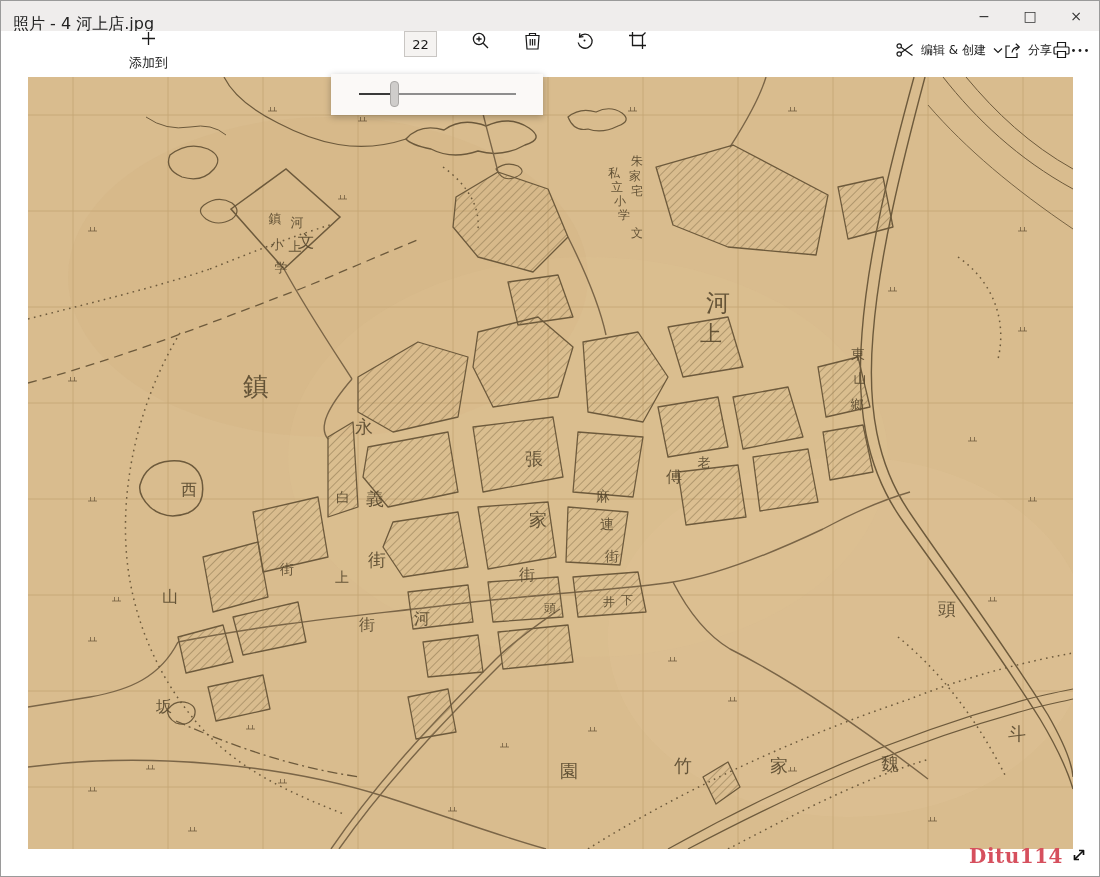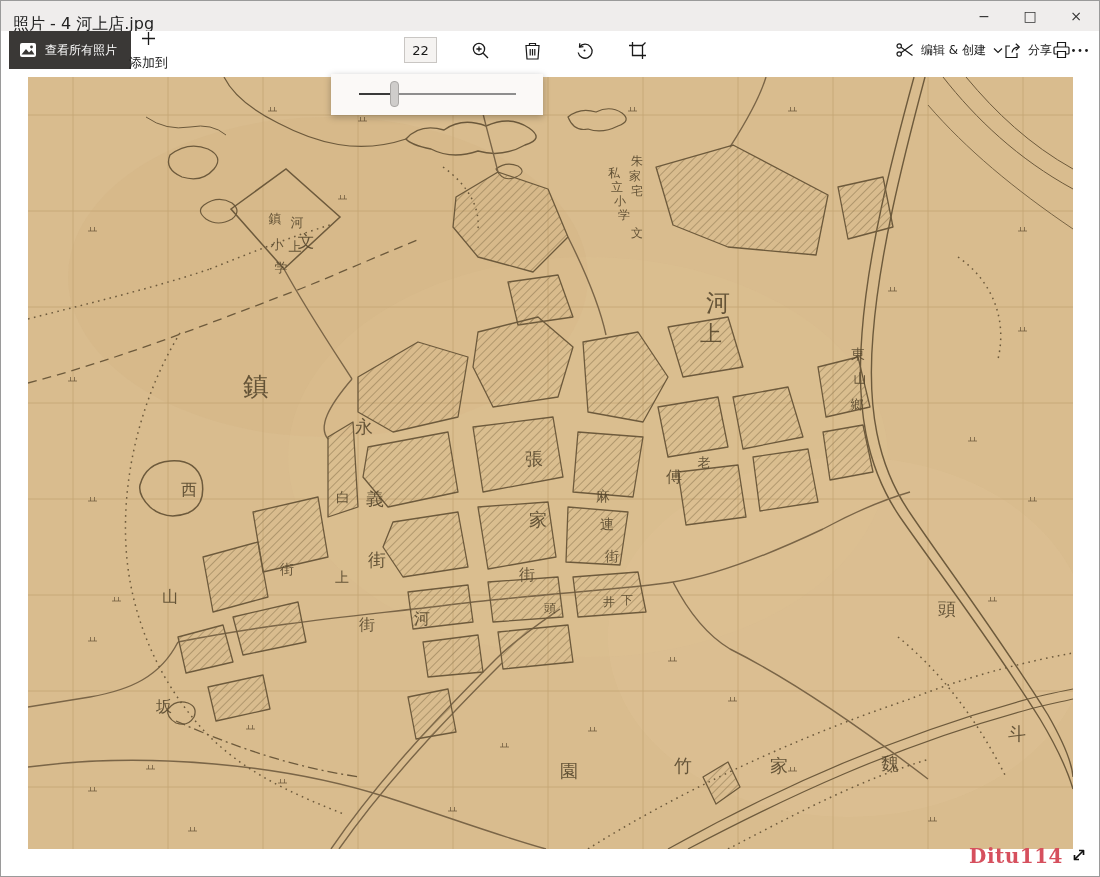--- a/index.html
+++ b/index.html
@@ -11,21 +11,21 @@
   }
   
   .titlebar{position:absolute;left:0;top:0;width:100%;height:30px;background:#efedec;display:flex;align-items:center;}
   .titlebar .title{font-size:16px;padding-left:12px;color:#222;margin-top:16px;}
   .win-controls{position:absolute;right:0;top:0;height:30px;display:flex;}
   .win-btn{width:46px;height:30px;display:flex;align-items:center;justify-content:center;font-size:14px;color:#333;cursor:default;}
   
   .toolbar{position:absolute;left:0;top:30px;width:100%;height:38px;background:#ffffff;}
   .seeall{position:absolute;left:8px;top:0;height:38px;background:#3a3836;color:#fff;display:flex;align-items:center;gap:8px;padding:0 14px 0 10px;font-size:12px;}
   .addto{position:absolute;left:128px;top:0;height:38px;display:flex;align-items:center;gap:8px;font-size:13px;color:#1a1a1a;flex-direction:column;}
-  .center-tools{position:absolute;left:403px;top:0;height:38px;display:flex;align-items:center;gap:34px;}
+  .center-tools{position:absolute;left:403px;top:0;height:38px;display:flex;align-items:flex-start;gap:34px;}
   .zoombox{min-width:33px;height:26px;border:1px solid #c9c6c3;background:#f5f3f1;display:flex;align-items:center;justify-content:center;font-size:13px;color:#1a1a1a;padding:0 4px;}
   .right-tools{position:absolute;right:10px;top:0;height:38px;display:flex;align-items:center;}
   .tool-label{display:flex;align-items:center;gap:7px;font-size:12px;color:#1a1a1a;}
   .icon{display:inline-flex;align-items:center;justify-content:center;}
   .icon svg{display:block;}
   
   .viewer{position:absolute;left:0;top:68px;width:1100px;height:809px;background:#ffffff;}
   .map-wrap{position:absolute;left:27px;top:8px;width:1045px;height:772px;}
   .map-wrap svg{display:block;}
   
@@ -45,30 +45,20 @@
   <div class="titlebar">
     <span class="title">照片 - 4 河上店.jpg</span>
     <div class="win-controls">
       <div class="win-btn">−</div>
       <div class="win-btn">□</div>
       <div class="win-btn">×</div>
     </div>
   </div>
 
   <div class="toolbar">
-    <div class="seeall">
-      <span class="icon">
-        <svg width="18" height="18" viewBox="0 0 18 18">
-            <rect x="1" y="2" width="16" height="14" rx="2" fill="#ffffff"></rect>
-            <path d="M2.5 13.5 L7 8 L10 11.5 L12.5 9 L15.5 13.5 Z" fill="#3a3836"></path>
-            <circle cx="12.5" cy="6" r="1.4" fill="#3a3836"></circle>
-          </svg>
-      </span>
-      <span>查看所有照片</span>
-    </div>
     <div class="addto">
       <span class="icon">
         <svg width="15" height="15" viewBox="0 0 15 15">
             <path d="M7.5 1 V14 M1 7.5 H14" stroke="#1a1a1a" stroke-width="1.3" fill="none"></path>
           </svg>
       </span>
       <span>添加到</span>
     </div>
 
     <div class="center-tools">

